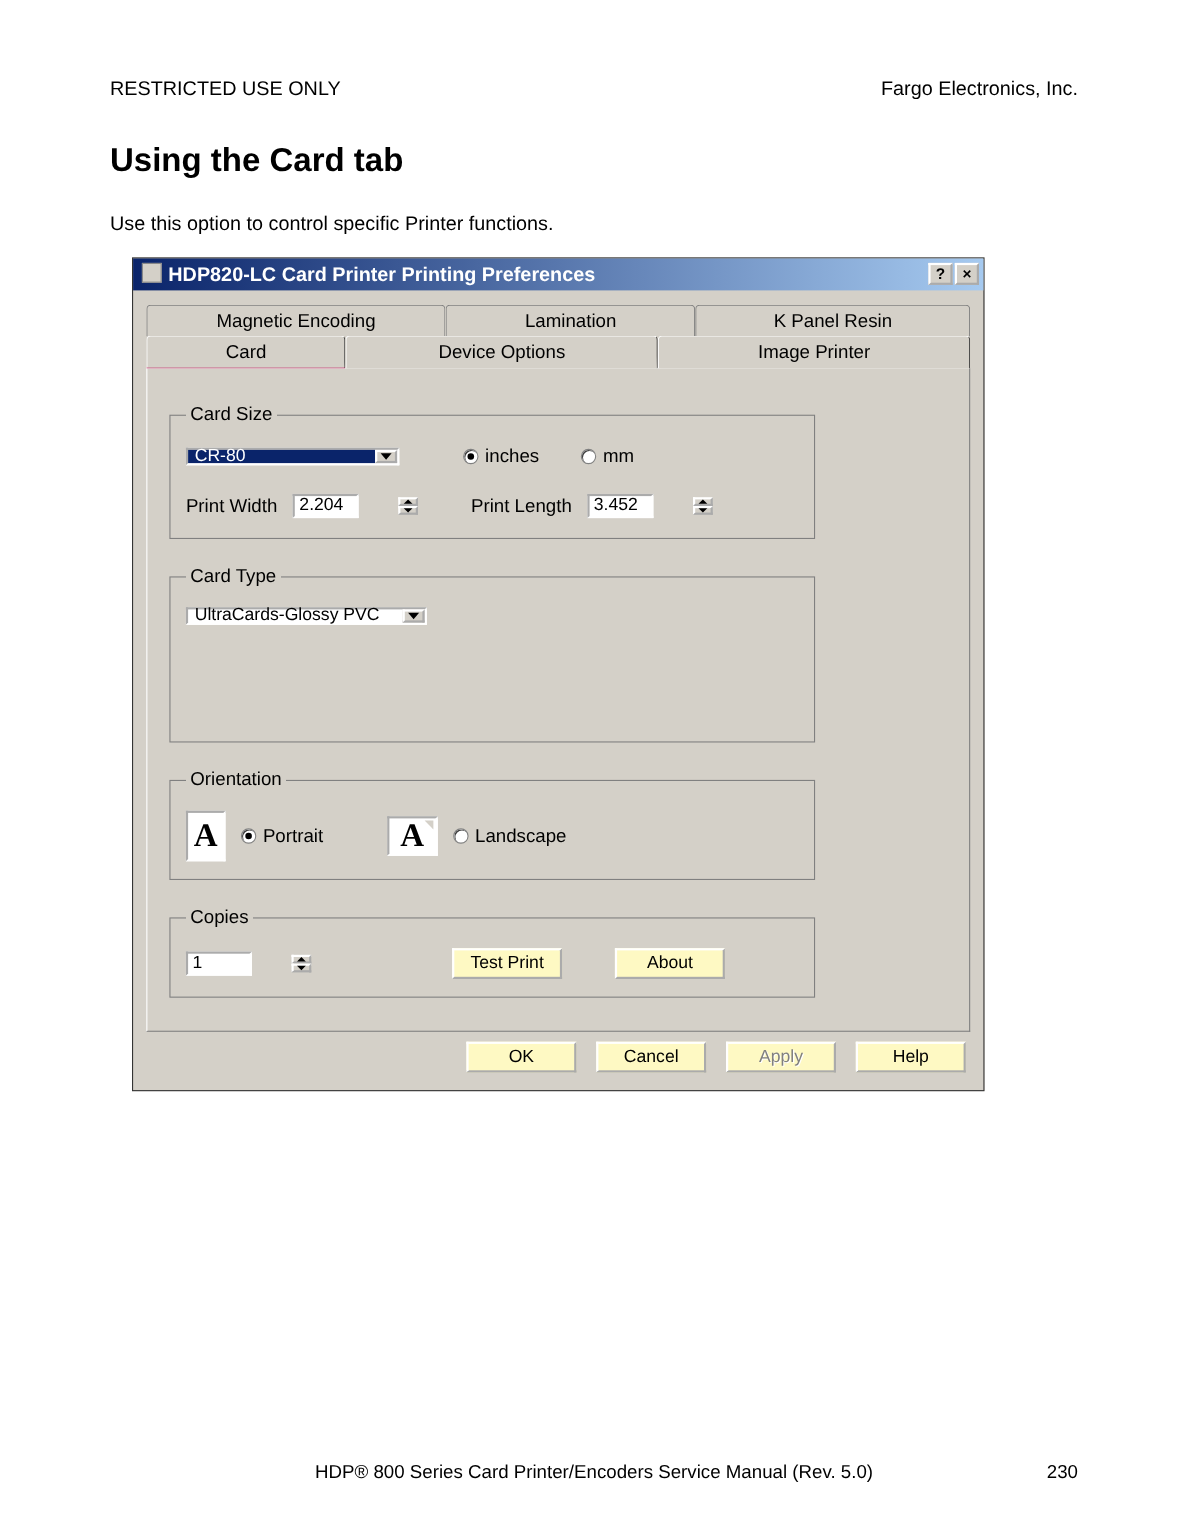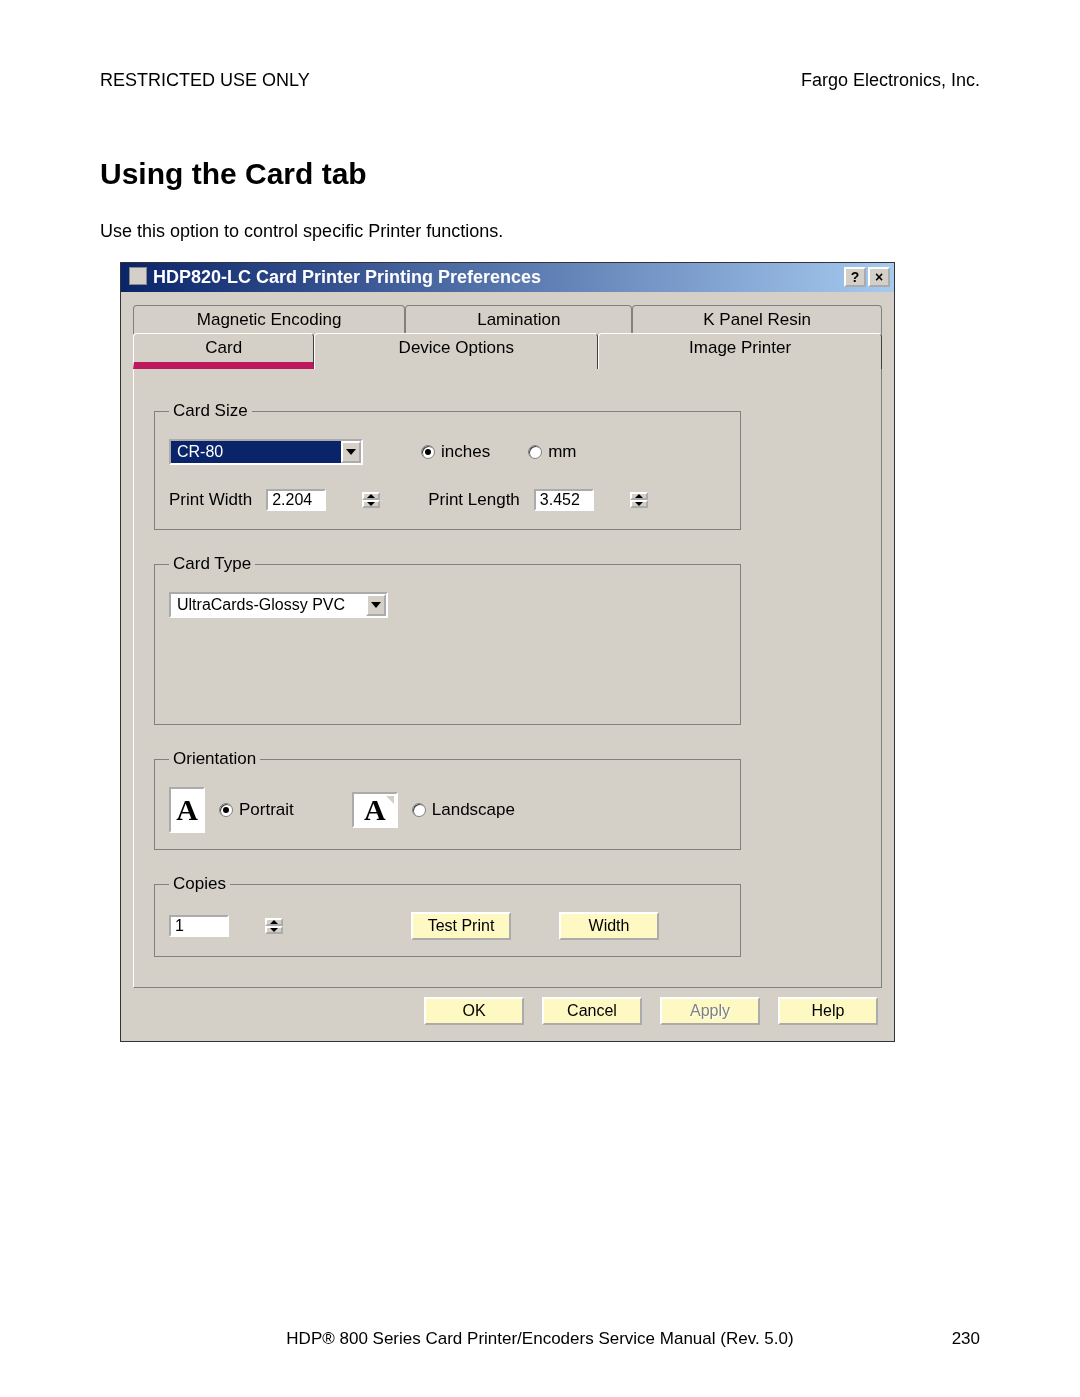--- a/index.html
+++ b/index.html
@@ -12,21 +12,21 @@
     height: 1397px;
     position: relative;
   }
   .page {
     padding: 70px 100px 0 100px;
   }
   .header-row {
     display: flex;
     justify-content: space-between;
     font-size: 18px;
-    margin-bottom: 66px;
+    margin-bottom: 38px;
     text-align: center;
   }
   .section-title {
     font-size: 30px;
     font-weight: bold;
     margin-bottom: 30px;
   }
   .intro {
     font-size: 18px;
     margin-bottom: 20px;
@@ -91,21 +91,21 @@
   .tab.front {
     border-top: 1px solid #fff;
     border-left: 1px solid #fff;
     border-right: 1px solid #404040;
     top: 1px;
     z-index: 3;
     background: #d4d0c8;
   }
   .tab.active {
     z-index: 5;
-    border-bottom: 7px solid #be185d;
+    border-bottom: 1px solid #be185d;
   }
   .tab-content {
     border: 1px solid #808080;
     border-top: 1px solid #fff;
     border-left: 1px solid #fff;
     background: #d4d0c8;
     padding: 20px 140px 30px 20px;
     position: relative;
     top: -1px;
     min-height: 600px;
@@ -121,21 +121,21 @@
     font-size: 17px;
     padding: 0 4px;
     color: #000;
   }
   .row { display: flex; align-items: center; gap: 14px; }
   .combo {
     display: inline-flex;
     align-items: stretch;
     border: 2px inset #fff;
     background: #fff;
-    height: 26px;
+    height: 16px;
     font-size: 16px;
   }
   .combo.selected .combo-text {
     background: #0a246a;
     color: #fff;
   }
   .combo-text {
     padding: 2px 6px;
     min-width: 150px;
     display: flex;
@@ -404,21 +404,21 @@
                       <div class="tri-up-sm"></div>
                     </div>
                   <div class="spin-btn">
                       <div class="tri-down-sm"></div>
                     </div>
                 </div>
               </div>
               <div style="width:100px"></div>
               <div class="win-btn">Test Print</div>
               <div style="width:20px"></div>
-              <div class="win-btn">Width</div>
+              <div class="win-btn">About</div>
             </div>
           </fieldset>
 
         </div>
       </div>
 
       <div class="bottom-btns">
         <div class="win-btn">OK</div>
         <div class="win-btn">Cancel</div>
         <div class="win-btn disabled">Apply</div>

